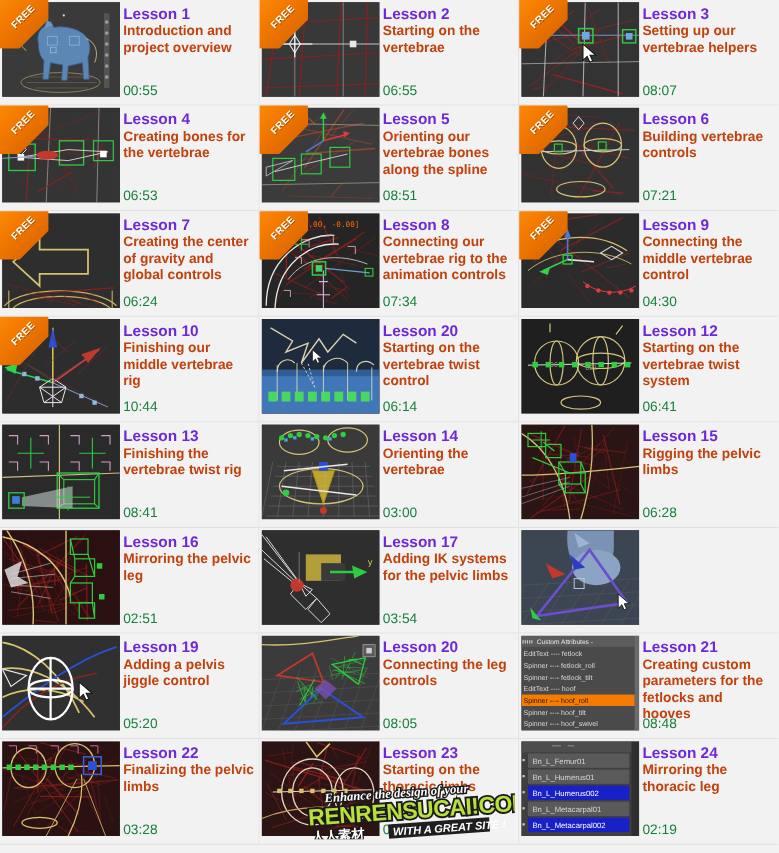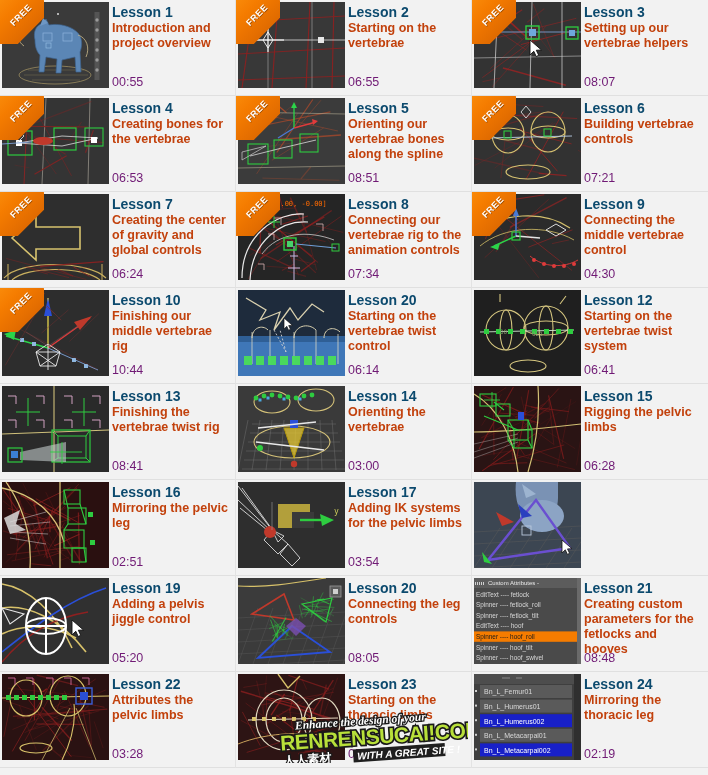--- a/index.html
+++ b/index.html
@@ -65,37 +65,37 @@
     text-shadow: 0 1px 0 rgba(0,0,0,.35);
   }
 
   .info {
     position: absolute;
     left: 112px; top: 4px;
     right: 4px;
     bottom: 2px;
   }
   .lesson-no {
-    color: #0c4a6e;
+    color: #6d28d9;
     font-size: 14px;
     font-weight: bold;
     line-height: 16px;
     white-space: nowrap;
   }
   .lesson-title {
     color: #c2410c;
     font-size: 12.5px;
     font-weight: bold;
     line-height: 15px;
     padding-top: 1px;
   }
   .duration {
     position: absolute;
     left: 0; bottom: 4px;
-    color: #701a75;
+    color: #15803d;
     font-size: 12.5px;
     line-height: 14px;
   }
 
   
   .watermark {
     position: absolute;
     left: 42px; bottom: 4px;
     width: 190px; height: 52px;
     z-index: 9;
@@ -1070,21 +1070,21 @@
             <path d="M80 4 h7 v7"></path>
           </g>
           <rect x="74" y="14" width="16" height="16" fill="none" stroke="#3a5fd8" stroke-width="1.4"></rect>
           <rect x="78" y="18" width="8" height="8" fill="#2a4fd8"></rect>
           <path d="M72 30 C74 48 70 66 60 86" fill="none" stroke="#d8c26a" stroke-width="1.1"></path>
           <path d="M68 34 L40 86 M74 34 L94 86" stroke="#c8b46a" stroke-width="0.8" fill="none"></path>
         </svg>
       </div>
       <div class="info">
         <div class="lesson-no">Lesson 22</div>
-        <div class="lesson-title">Attributes the pelvic limbs</div>
+        <div class="lesson-title">Finalizing the pelvic limbs</div>
         <div class="duration">03:28</div>
       </div>
     </div>
     <div class="cell">
       <div class="thumb">
         <svg viewBox="0 0 107 86" preserveAspectRatio="none">
           <rect x="0" y="0" width="107" height="86" fill="#2d1414"></rect>
           <line x1="60.3" y1="2.4" x2="51.7" y2="36.6" stroke="#8e1f1f" stroke-width="1.11" opacity="0.78"></line>
           <line x1="63.1" y1="61.1" x2="38.3" y2="40.8" stroke="#8e1f1f" stroke-width="1.09" opacity="0.65"></line>
           <line x1="53.1" y1="71.2" x2="95.3" y2="6.1" stroke="#8e1f1f" stroke-width="1.19" opacity="0.72"></line>

